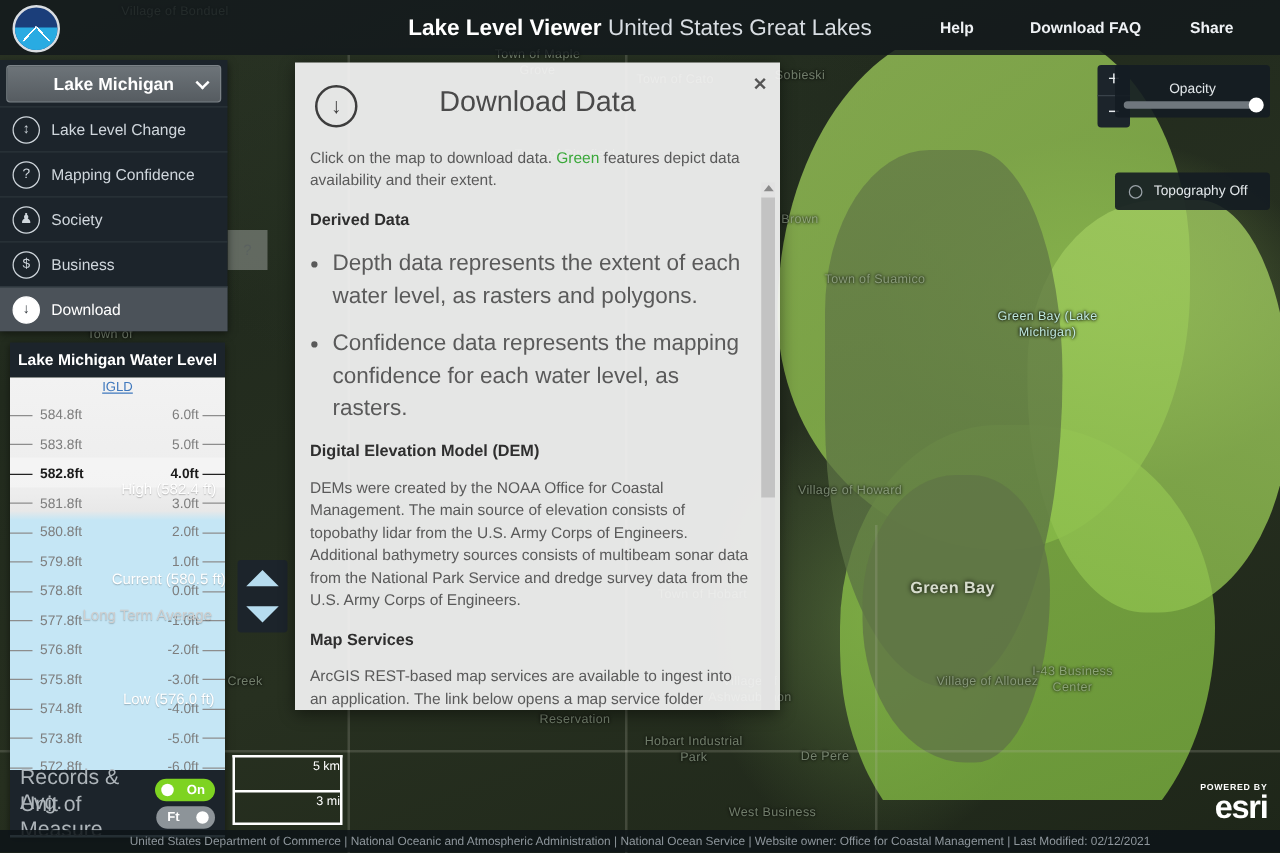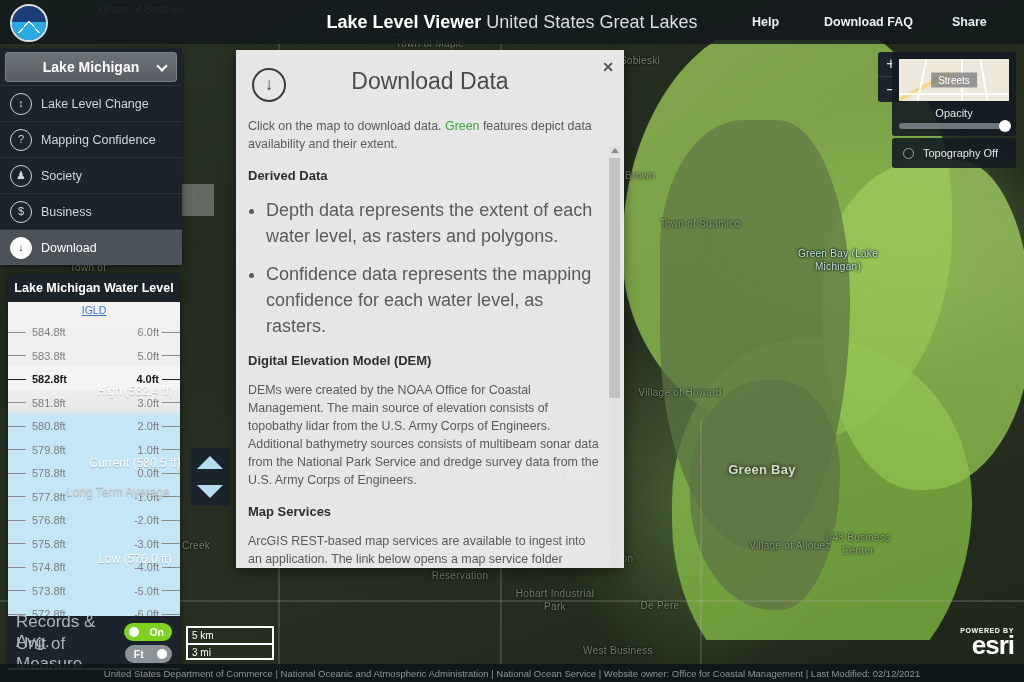--- a/index.html
+++ b/index.html
@@ -369,21 +369,21 @@
   }
   #topo .lbl { color: #e2e7ea; font-size: 11px; }
 
   
   #scalebar {
     position: absolute; left: 186px; bottom: 22px;
     width: 88px; z-index: 20; color: #fff; font-size: 10px;
   }
   #scalebar .row {
     border-left: 2px solid #fff; border-right: 2px solid #fff;
-    padding-left: 4px; height: 17px; line-height: 15px;
+    padding-left: 4px; height: 28px; line-height: 15px; text-align: right;
   }
   #scalebar .row.top { border-top: 2px solid #fff; }
   #scalebar .row.bot { border-top: 2px solid #fff; border-bottom: 2px solid #fff; }
   #esri {
     position: absolute; right: 10px; bottom: 26px; z-index: 20;
     text-align: right; color: #fff;
   }
   #esri .pb { font-size: 7px; font-weight: bold; letter-spacing: .6px; }
   #esri .nm { font-size: 26px; font-weight: bold; letter-spacing: -1px; line-height: .85; }
   #footer {
@@ -612,28 +612,20 @@
     <div class="thumb"></div>
 
   </div>
 </div>
 
 <div id="zoom-ctl">
   <div>+</div>
   <div>−</div>
 </div>
 <div id="basemap">
-  <div id="bm-thumb">
-    <div class="rd yellow" style="left:-6px; top:26px; width:60px; height:4px; transform:rotate(-28deg);"></div>
-    <div class="rd" style="left:22px; top:0; width:2px; height:42px; transform:rotate(12deg);"></div>
-    <div class="rd" style="left:62px; top:0; width:2px; height:42px;"></div>
-    <div class="rd" style="left:84px; top:0; width:2px; height:42px; transform:rotate(-10deg);"></div>
-    <div class="rd" style="left:0; top:34px; width:110px; height:2px;"></div>
-    <div id="bm-label">Streets</div>
-  </div>
   <div id="bm-opacity-label">Opacity</div>
   <div id="bm-slider">
     <div class="knob"></div>
   </div>
 </div>
 <div id="topo">
   <span class="radio"></span>
   <span class="lbl">Topography Off</span>
 </div>
 

